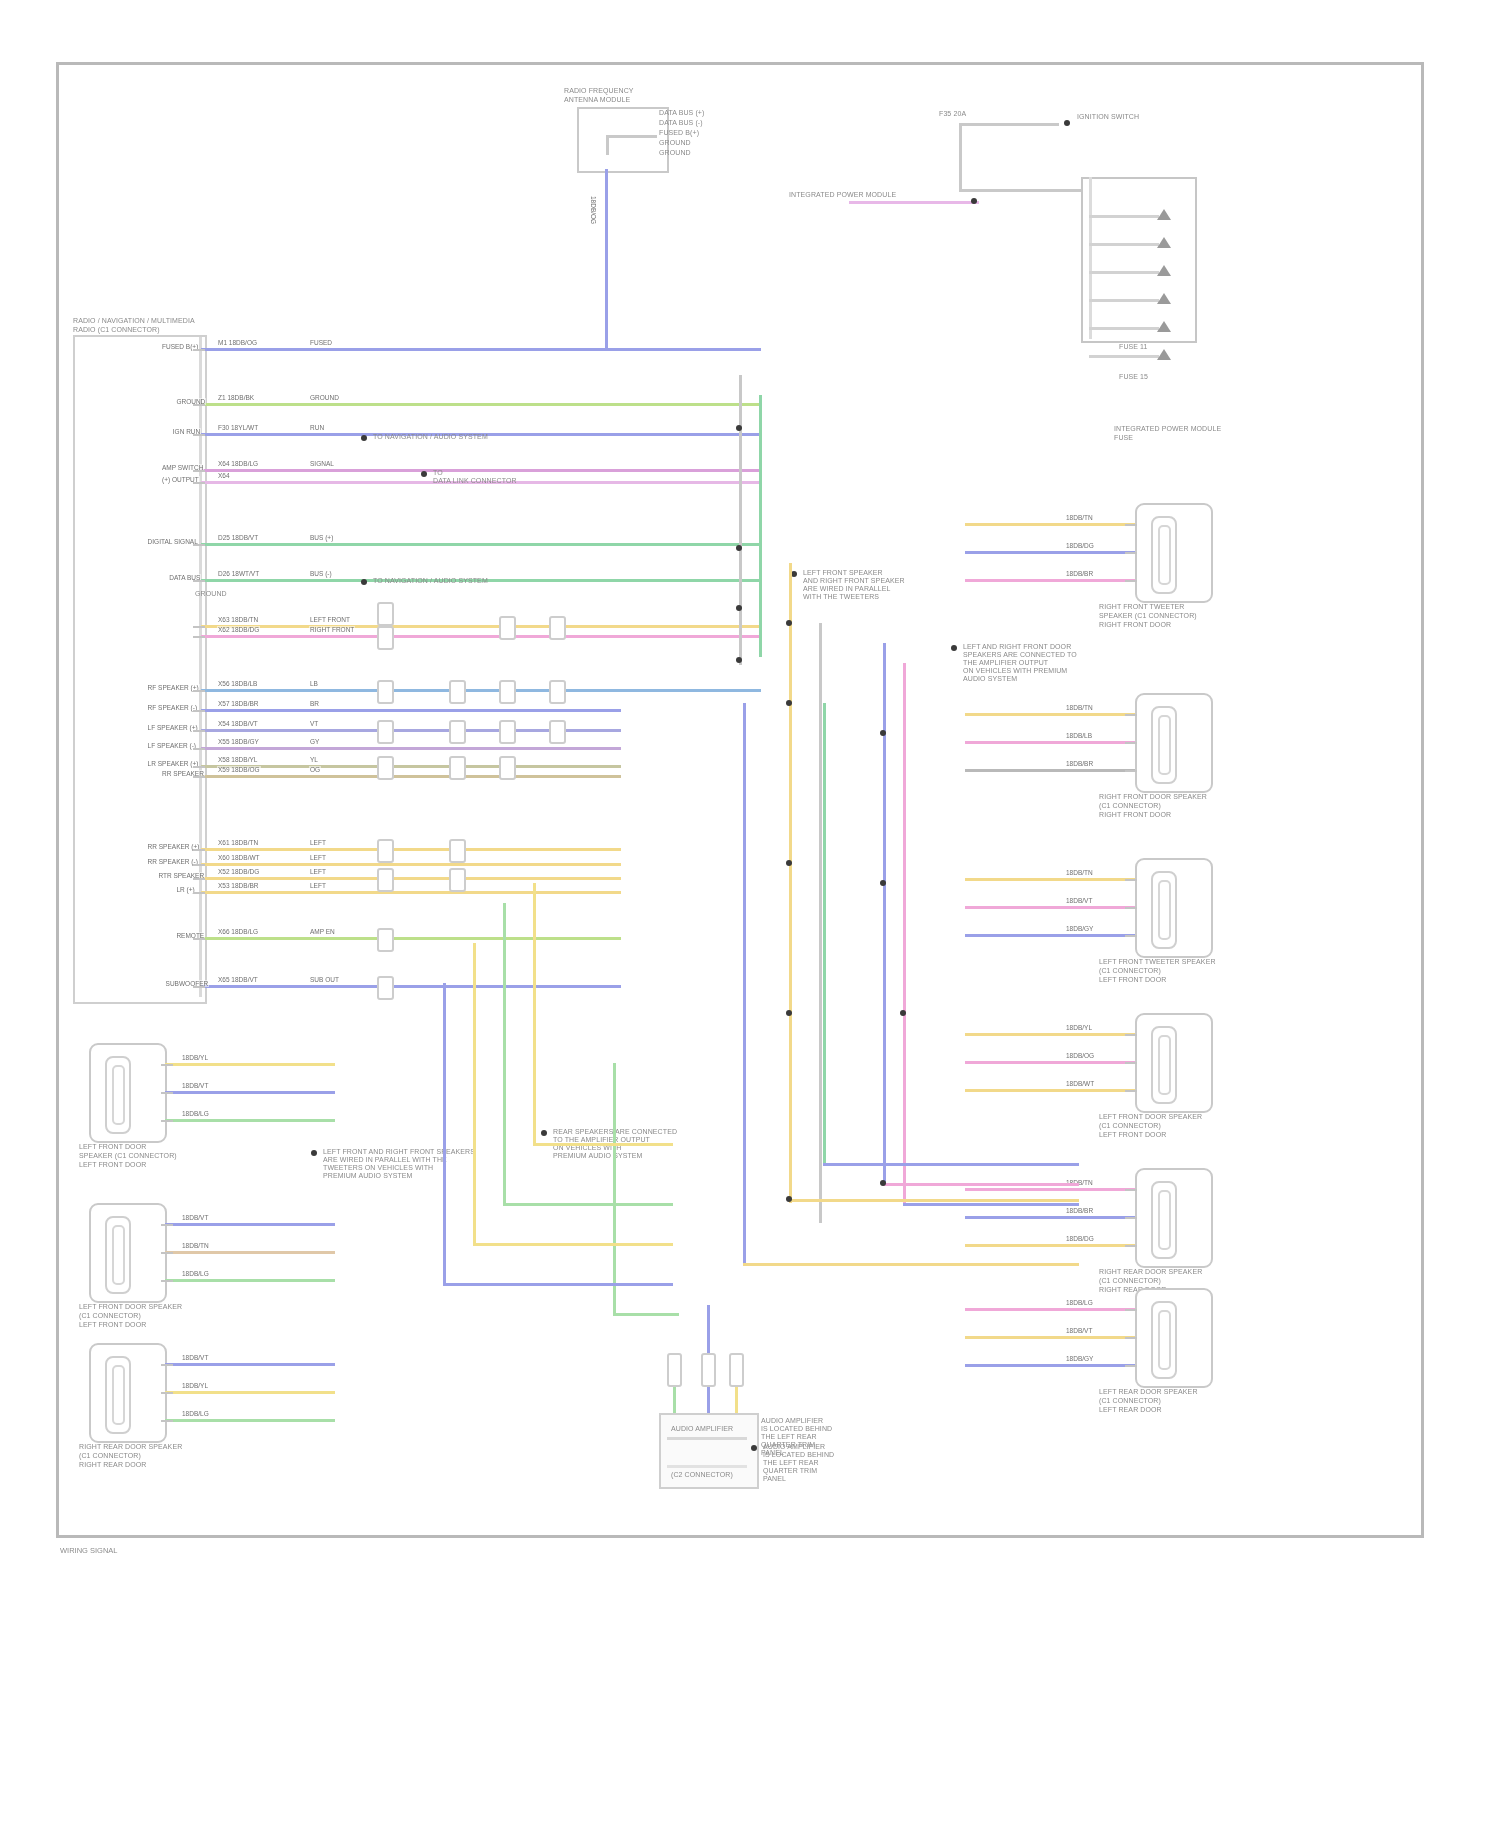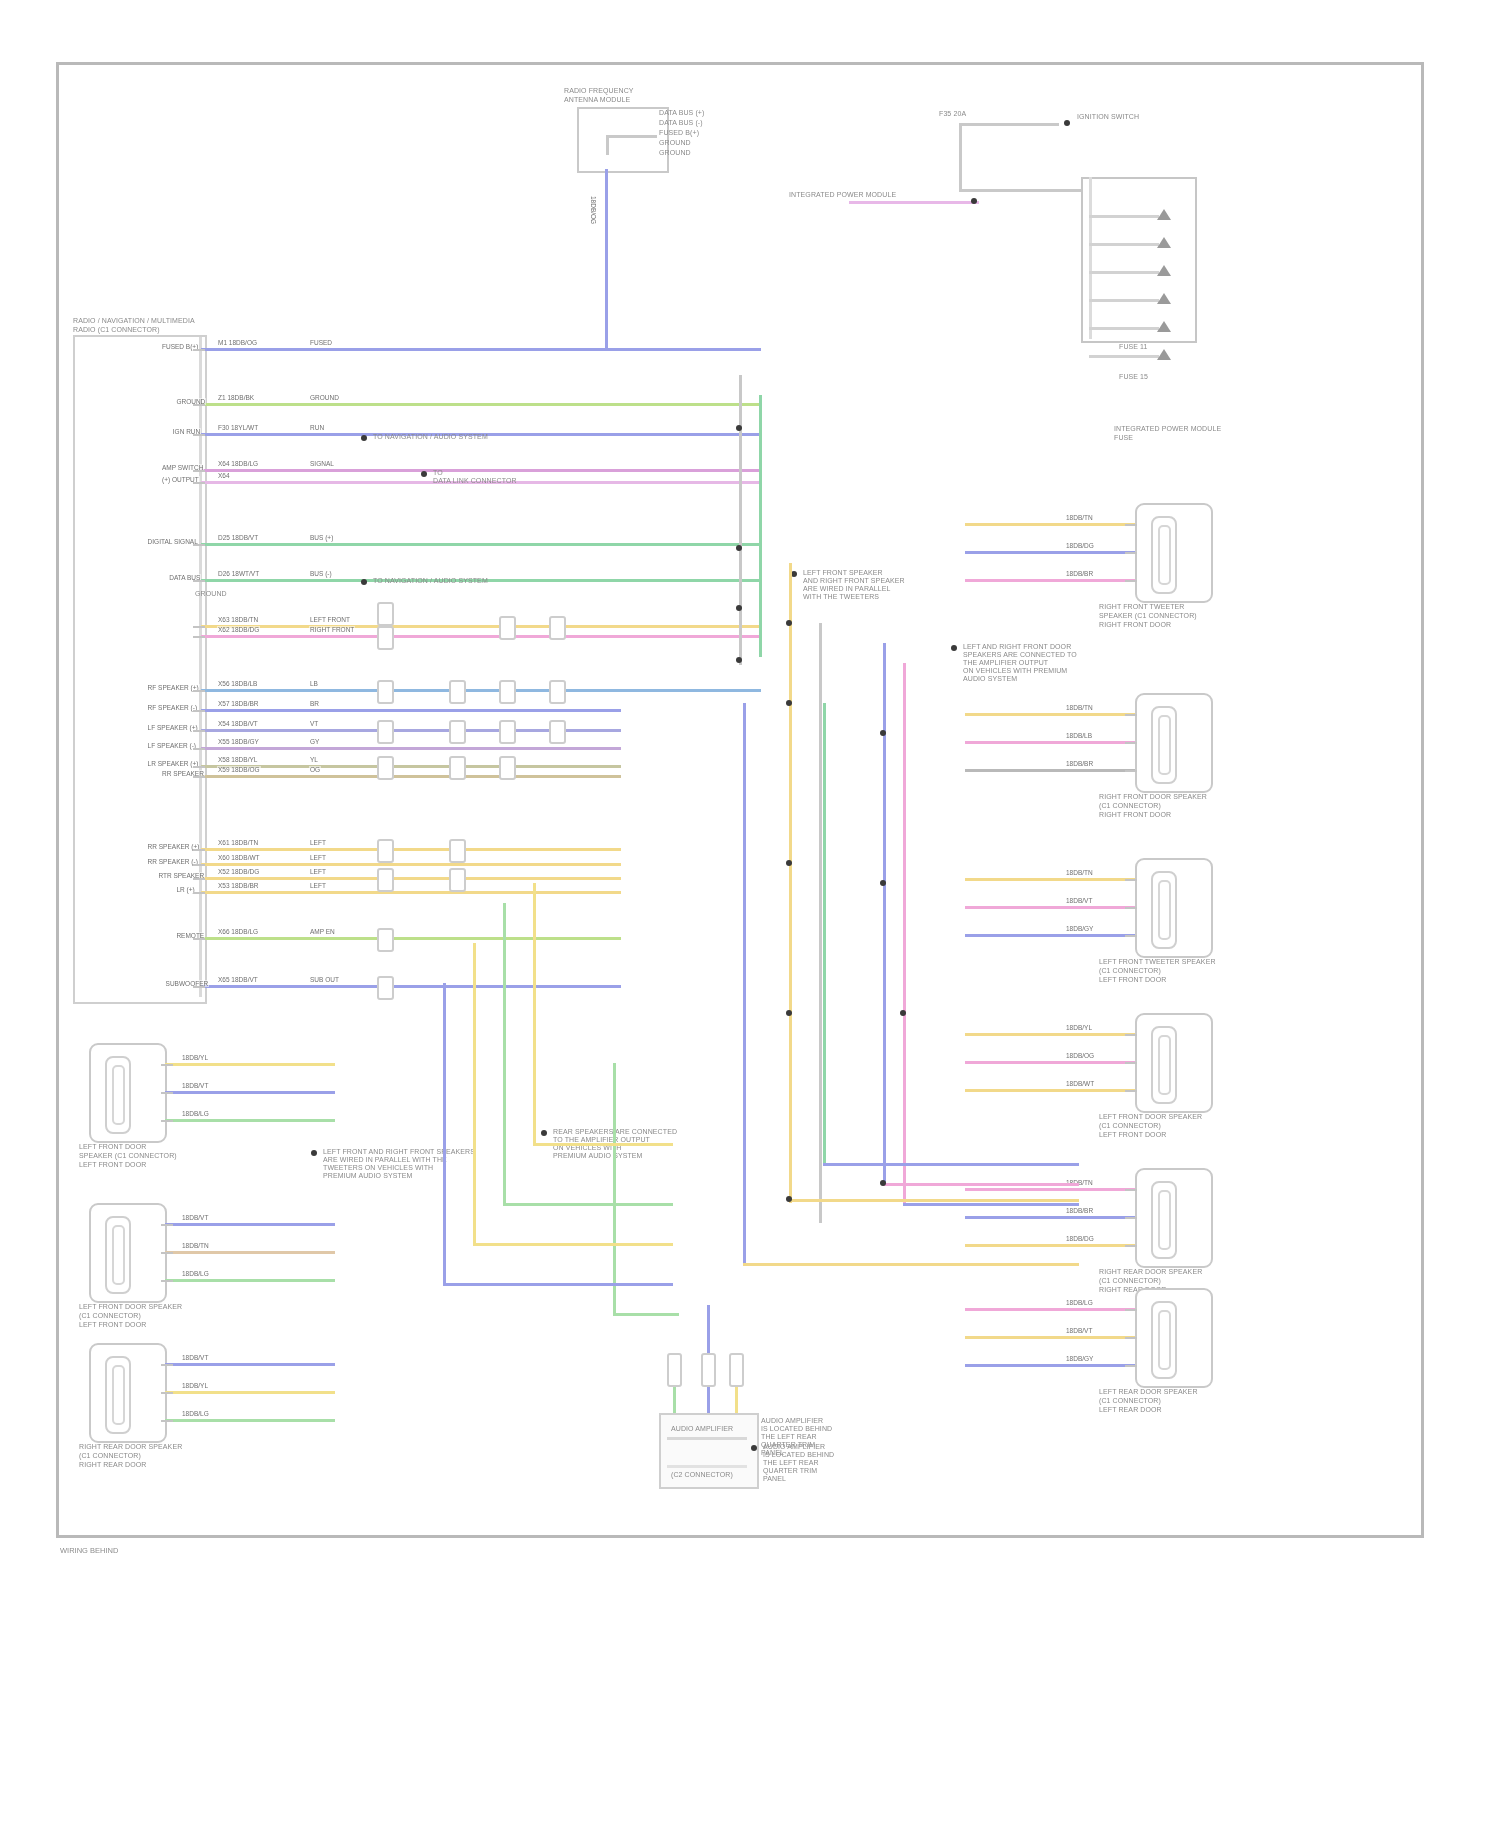--- a/index.html
+++ b/index.html
@@ -442,14 +442,14 @@
       <div class="dot" style="left: 727px; top: 635px;"></div>
       <div class="dot" style="left: 727px; top: 795px;"></div>
       <div class="dot" style="left: 727px; top: 945px;"></div>
       <div class="dot" style="left: 727px; top: 1131px;"></div>
       <div class="dot" style="left: 821px; top: 665px;"></div>
       <div class="dot" style="left: 821px; top: 815px;"></div>
       <div class="dot" style="left: 821px; top: 1115px;"></div>
       <div class="dot" style="left: 841px; top: 945px;"></div>
     </div>
 
-  <div class="foot" style="left:60px;top:1546px;">WIRING BEHIND</div>
+  <div class="foot" style="left:60px;top:1546px;">WIRING SIGNAL</div>
 </div>
 
 </body></html>

